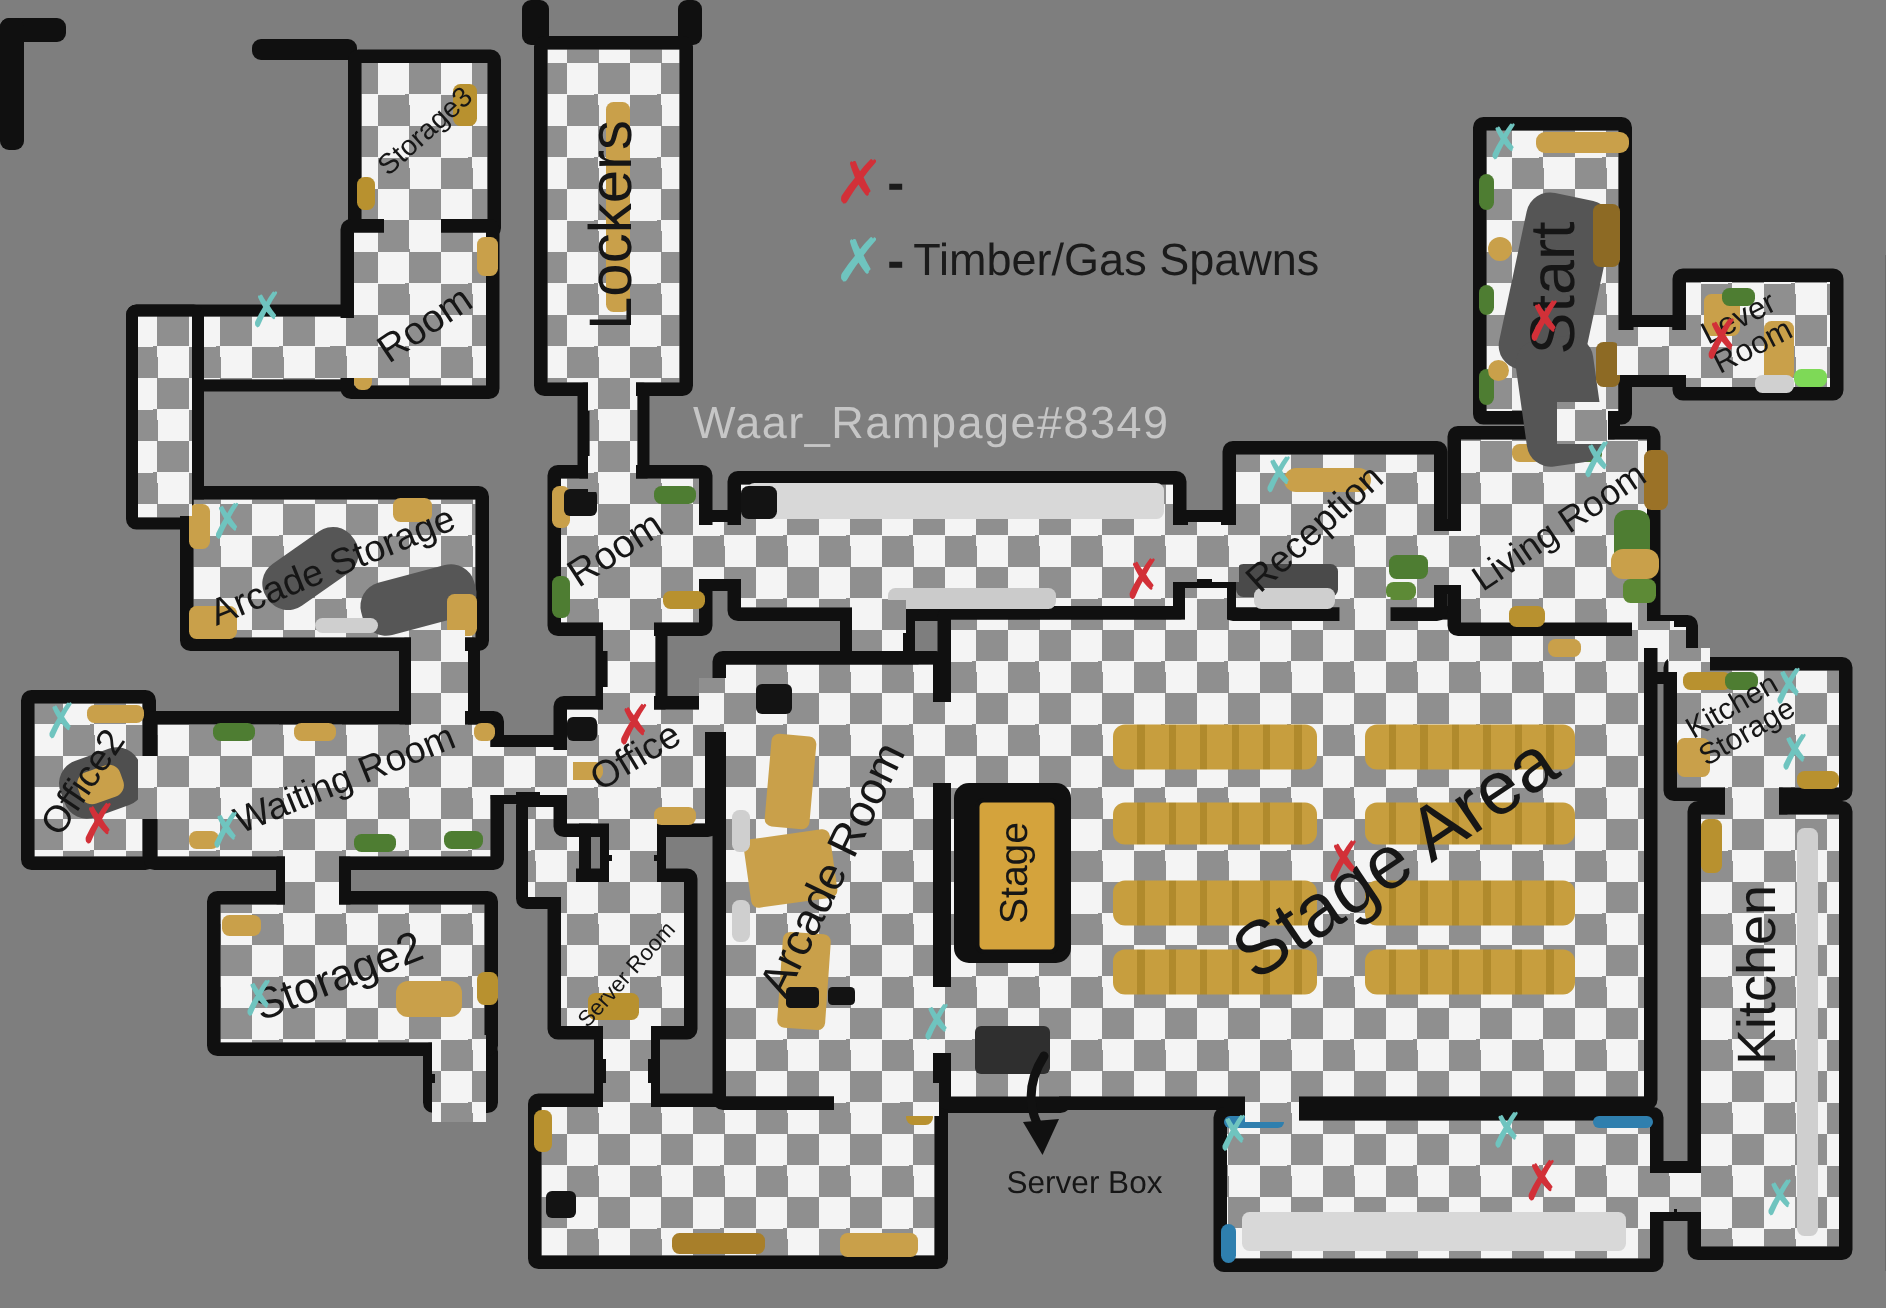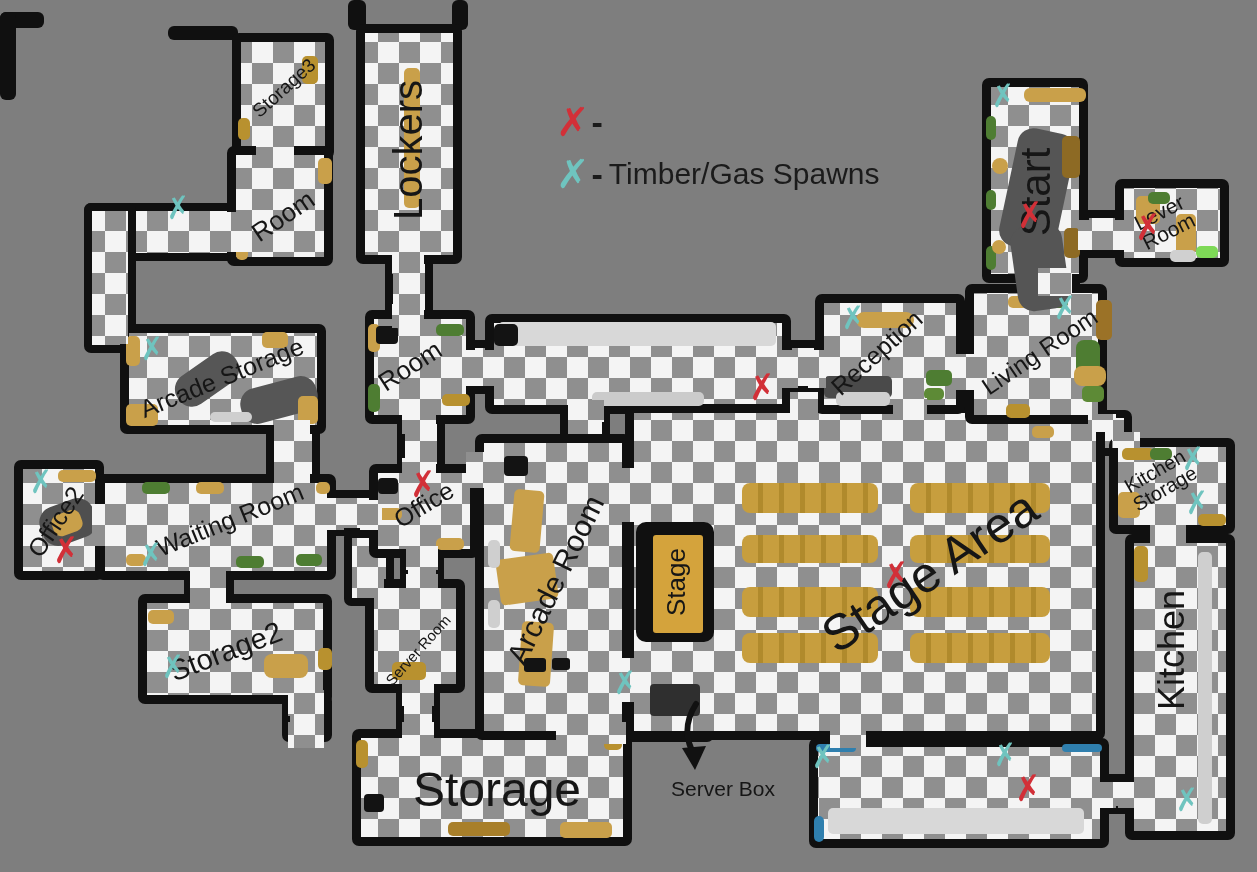--- a/index.html
+++ b/index.html
@@ -261,21 +261,20 @@
   <div class="lbl" style="left:284px;top:88px;--r:-42deg;font-size:19px;">Storage3</div>
   <div class="lbl" style="left:408px;top:150px;--r:-90deg;font-size:40px;">Lockers</div>
   <div class="lbl" style="left:283px;top:216px;--r:-34deg;font-size:26px;">Room</div>
   <div class="lbl" style="left:222px;top:378px;--r:-22deg;font-size:25px;">Arcade Storage</div>
   <div class="lbl" style="left:56px;top:522px;--r:-56deg;font-size:25px;">Office2</div>
   <div class="lbl" style="left:230px;top:520px;--r:-22deg;font-size:25px;">Waiting Room</div>
   <div class="lbl" style="left:226px;top:652px;--r:-21deg;font-size:29px;">Storage2</div>
   <div class="lbl" style="left:410px;top:366px;--r:-33deg;font-size:26px;">Room</div>
   <div class="lbl" style="left:424px;top:505px;--r:-31deg;font-size:25px;">Office</div>
   <div class="lbl" style="left:418px;top:650px;--r:-48deg;font-size:15px;">Server Room</div>
-  <div class="lbl" style="left:497px;top:790px;font-size:48px;">Storage</div>
   <div class="lbl" style="left:556px;top:580px;--r:-64deg;font-size:30px;">Arcade Room</div>
   <div class="lbl" style="left:676px;top:582px;--r:-90deg;font-size:26px;z-index:7;">Stage</div>
   <div class="lbl" style="left:930px;top:572px;--r:-34deg;font-size:50px;">Stage Area</div>
   <div class="lbl" style="left:877px;top:353px;--r:-42deg;font-size:25px;">Reception</div>
   <div class="lbl" style="left:1040px;top:352px;--r:-34deg;font-size:24px;">Living Room</div>
   <div class="lbl" style="left:1036px;top:192px;--r:-90deg;font-size:42px;">Start</div>
   <div class="lbl wrap" style="left:1164px;top:222px;--r:-27deg;font-size:21px;width:74px;">Lever Room</div>
   <div class="lbl wrap" style="left:1160px;top:480px;--r:-30deg;font-size:20px;width:88px;">Kitchen Storage</div>
   <div class="lbl" style="left:1172px;top:650px;--r:-90deg;font-size:36px;">Kitchen</div>
 
@@ -288,20 +287,21 @@
   <div class="legend-row" style="left:556px;top:102px;">
     <span class="legend-x" style="color:#d23038;">✗</span>
     <span class="legend-dash">-</span>
   </div>
   <div class="legend-row" style="left:556px;top:154px;">
     <span class="legend-x" style="color:#6fc4bf;">✗</span>
     <span class="legend-dash">-</span>
     <span class="legend-txt">Timber/Gas Spawns</span>
   </div>
 
+  <div class="watermark" style="left:462px;top:266px;">Waar_Rampage#8349</div>
 
 <span class="marker" style="left: 423px; top: 484px; color: rgb(210, 48, 56); font-size: 34px;">✗</span>
     <span class="marker" style="left: 66px; top: 550px; color: rgb(210, 48, 56); font-size: 34px;">✗</span>
     <span class="marker" style="left: 762px; top: 387px; color: rgb(210, 48, 56); font-size: 34px;">✗</span>
     <span class="marker" style="left: 896px; top: 575px; color: rgb(210, 48, 56); font-size: 34px;">✗</span>
     <span class="marker" style="left: 1030px; top: 215px; color: rgb(210, 48, 56); font-size: 34px;">✗</span>
     <span class="marker" style="left: 1148px; top: 227px; color: rgb(210, 48, 56); font-size: 34px;">✗</span>
     <span class="marker" style="left: 1028px; top: 788px; color: rgb(210, 48, 56); font-size: 34px;">✗</span>
     <span class="marker" style="left: 178px; top: 208px; color: rgb(111, 196, 191); font-size: 30px;">✗</span>
     <span class="marker" style="left: 152px; top: 349px; color: rgb(111, 196, 191); font-size: 30px;">✗</span>

